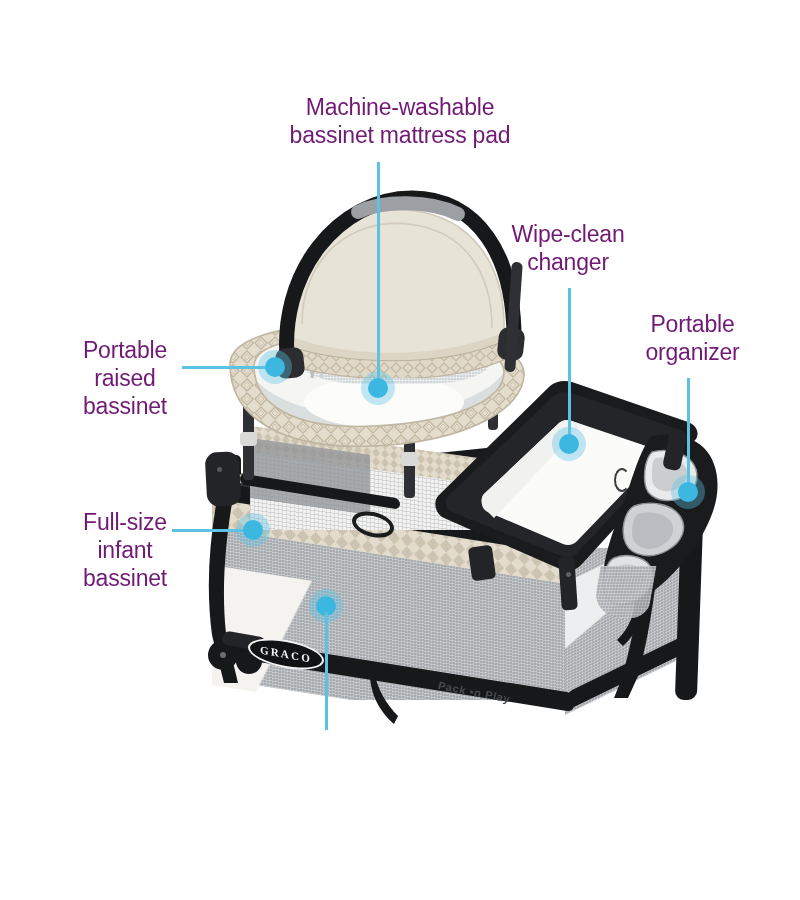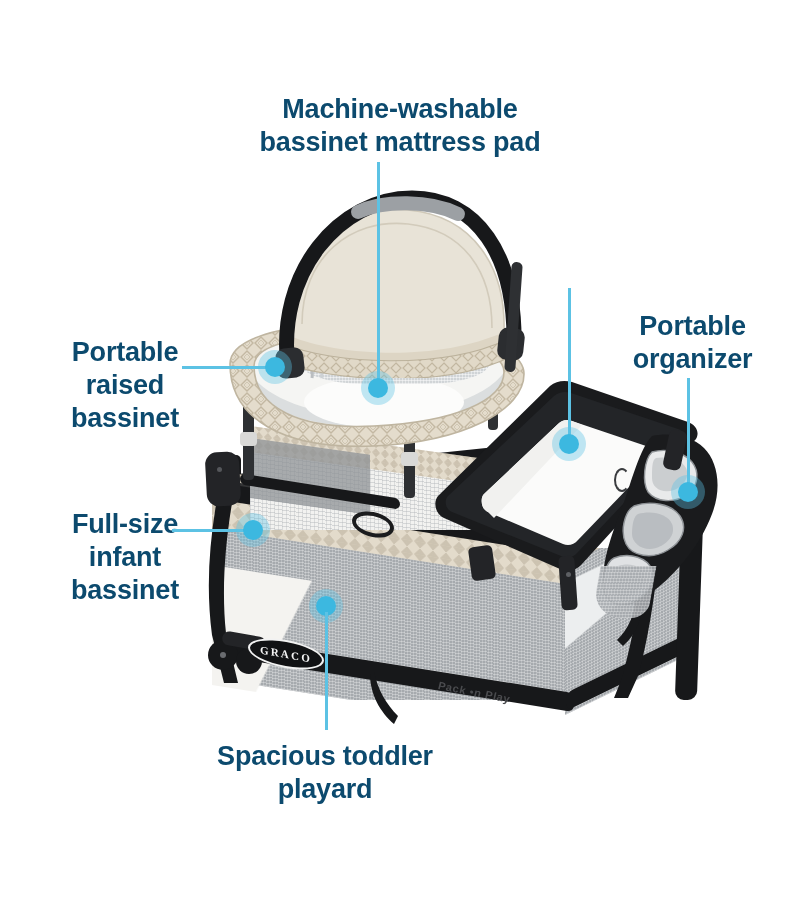--- a/index.html
+++ b/index.html
@@ -15,23 +15,23 @@
     position: relative;
     width: 800px;
     height: 900px;
     background: #ffffff;
     overflow: hidden;
   }
 
   
   .callout {
     position: absolute;
-    color: #0c4a6e;
-    font-weight: bold;
-    font-size: 27px;
+    color: #701a75;
+    font-weight: normal;
+    font-size: 23px;
     line-height: 1.22;
     letter-spacing: -0.2px;
     white-space: pre-line;
   }
   .ct-center { text-align: center; }
 
   
   .leader {
     position: absolute;
     background: #5cc2e4;
@@ -345,20 +345,22 @@
 
     <div class="pc" style="left:614px; top:468px; width:12px; height:20px; border:2px solid #3a3c3f; border-radius:50%; border-right-color:transparent;"></div>
 
   </div>
 
   <div class="callout ct-center" style="left:240px; top:93px; width:320px;">Machine-washable
 bassinet mattress pad</div>
   <div class="leader v" style="left:377px; top:162px; height:220px;"></div>
   <div class="dot" style="left:368px; top:378px; width:20px; height:20px;"></div>
 
+  <div class="callout ct-center" style="left:458px; top:220px; width:220px;">Wipe-clean
+changer</div>
   <div class="leader v" style="left:568px; top:288px; height:150px;"></div>
   <div class="dot" style="left:559px; top:434px; width:20px; height:20px;"></div>
 
   <div class="callout ct-center" style="left:590px; top:310px; width:205px;">Portable
 organizer</div>
   <div class="leader v" style="left:687px; top:378px; height:108px;"></div>
   <div class="dot" style="left:678px; top:482px; width:20px; height:20px;"></div>
 
   <div class="callout ct-center" style="left:40px; top:336px; width:170px;">Portable
 raised
@@ -367,16 +369,14 @@
   <div class="dot" style="left:265px; top:357px; width:20px; height:20px;"></div>
 
   <div class="callout ct-center" style="left:40px; top:508px; width:170px;">Full-size
 infant
 bassinet</div>
   <div class="leader h" style="left:172px; top:529px; width:78px;"></div>
   <div class="dot" style="left:243px; top:520px; width:20px; height:20px;"></div>
 
   <div class="dot" style="left:316px; top:596px; width:20px; height:20px;"></div>
   <div class="leader v" style="left:325px; top:612px; height:118px;"></div>
-  <div class="callout ct-center" style="left:210px; top:740px; width:230px;">Spacious toddler
-playard</div>
 
 </div>
 
 </body></html>

